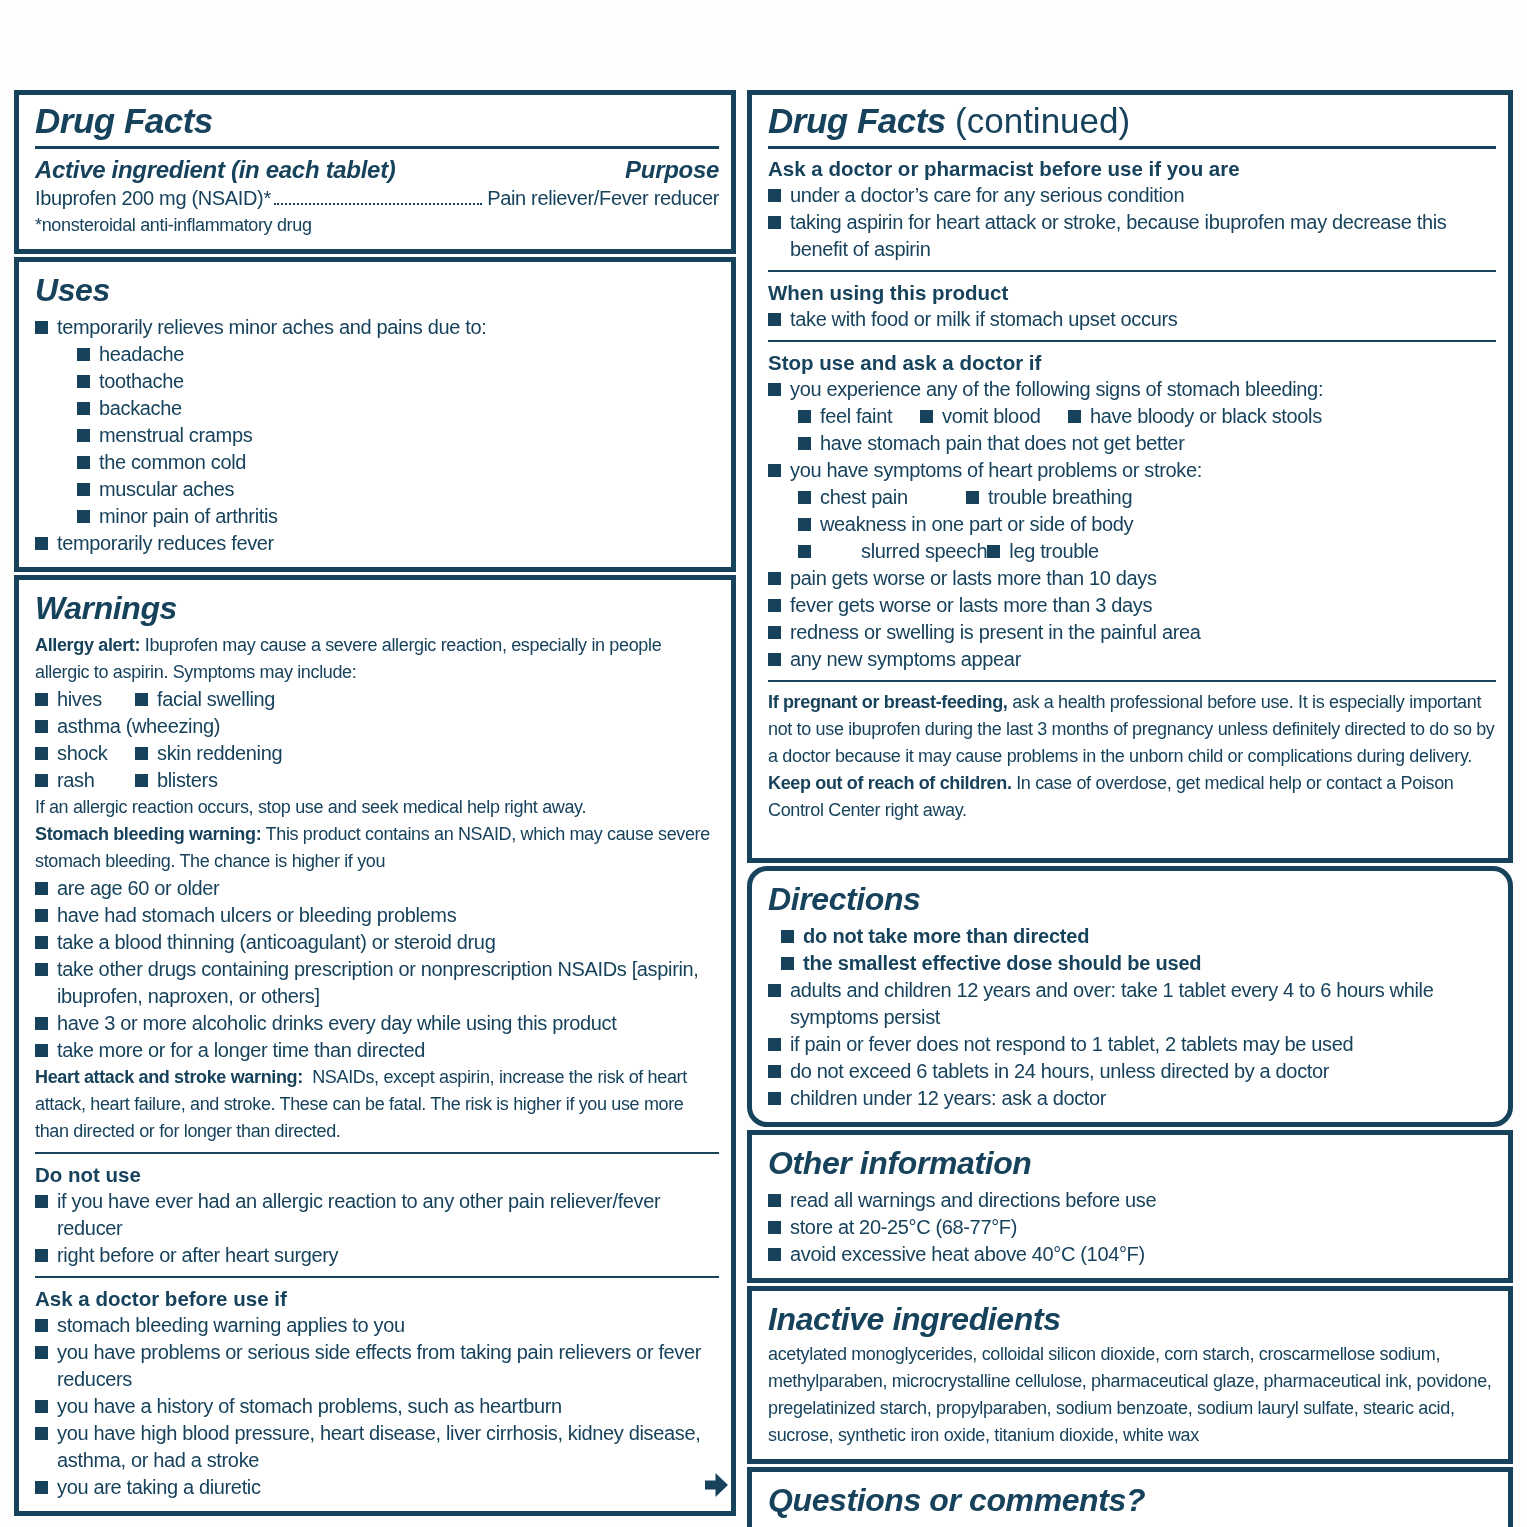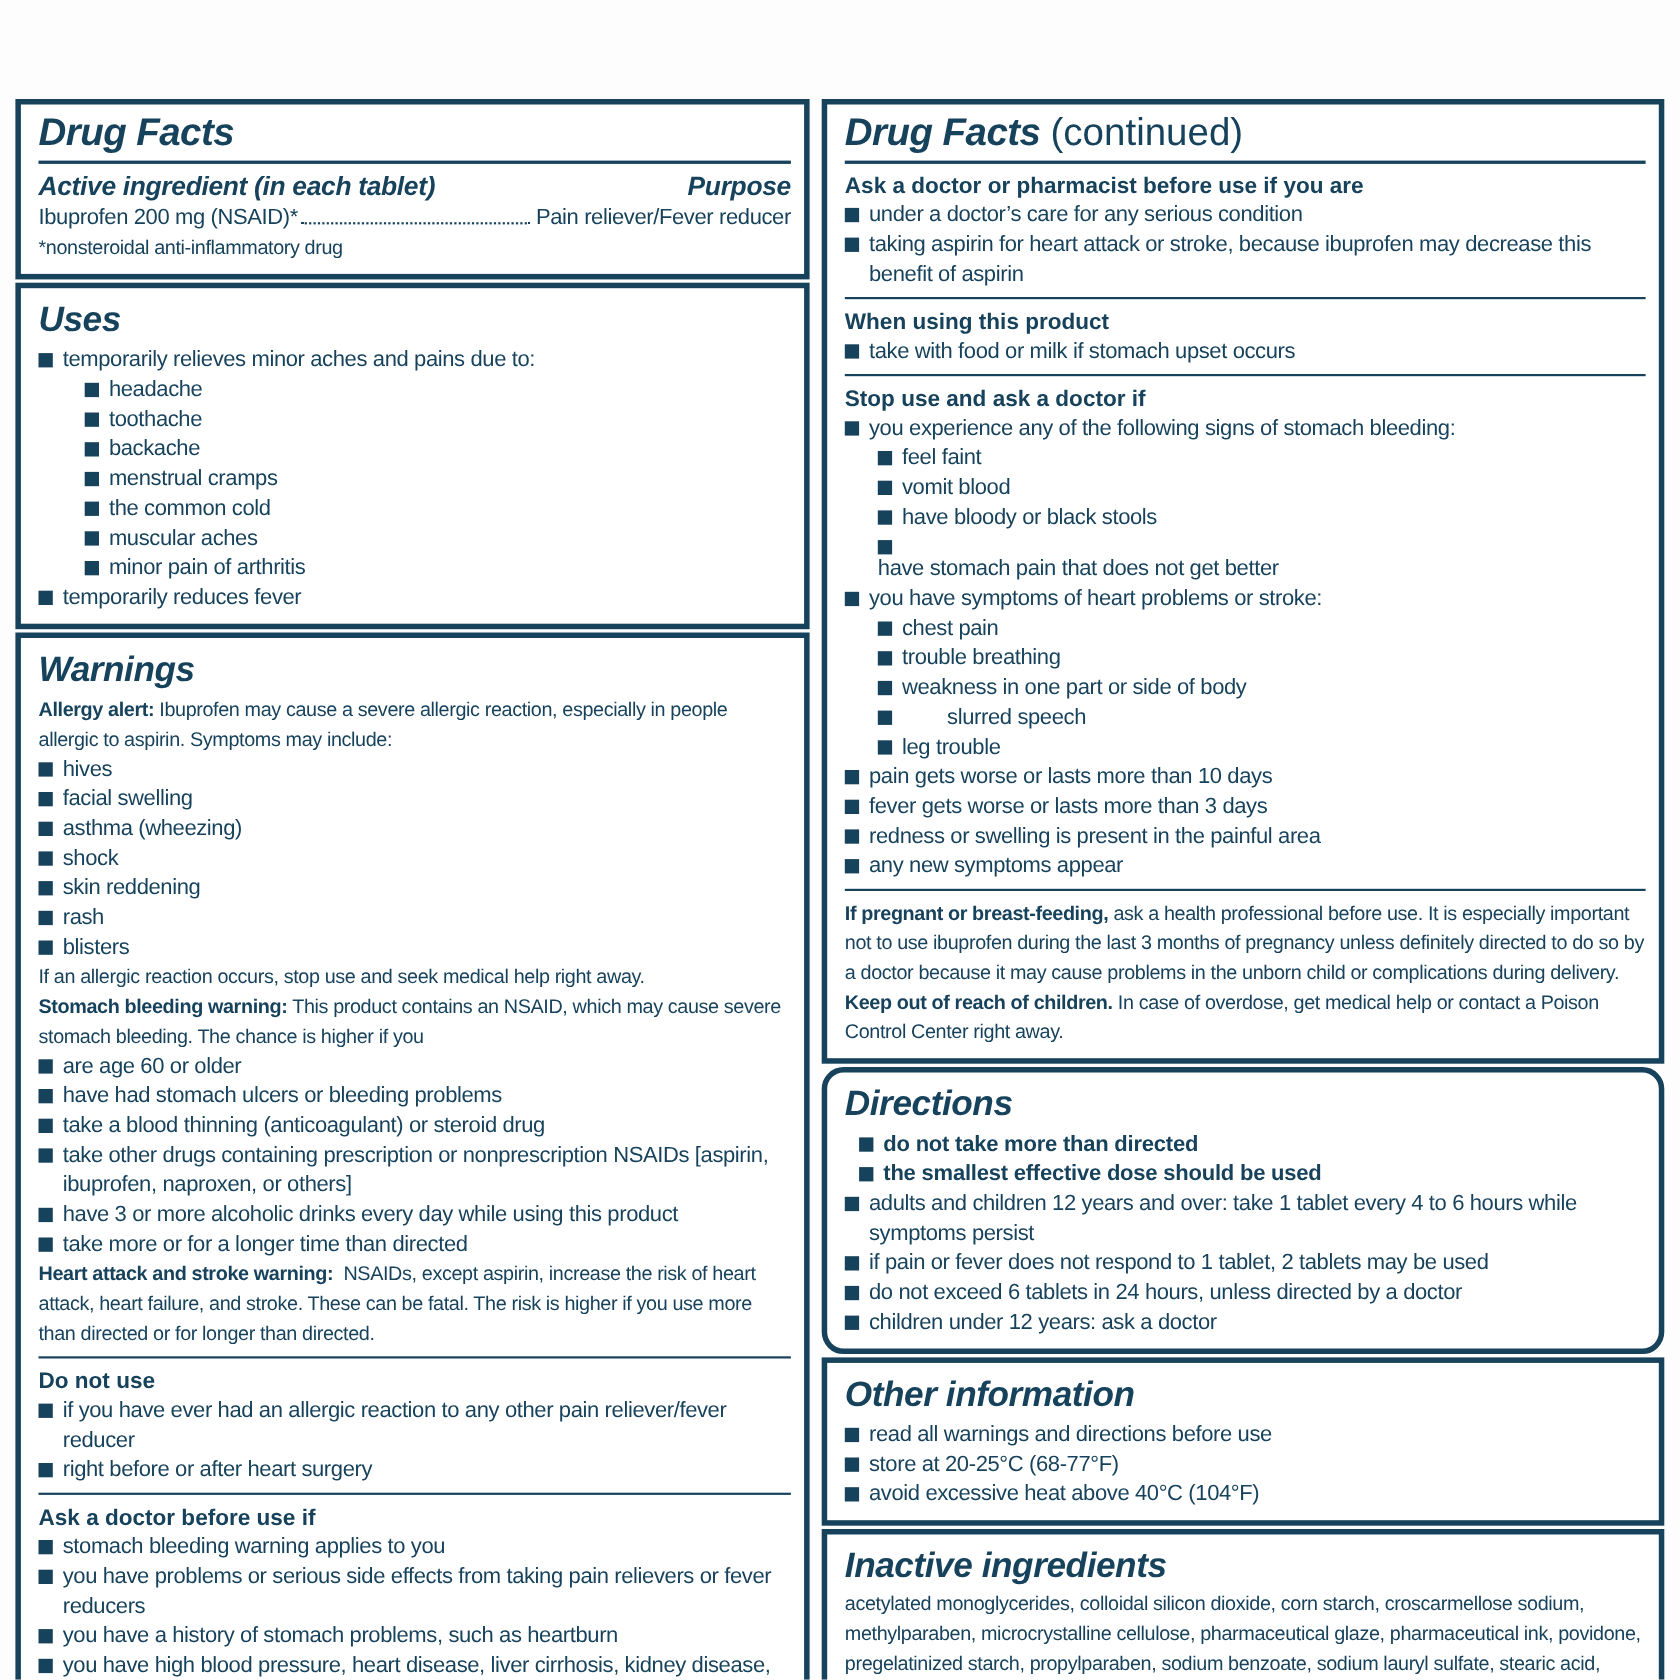--- a/index.html
+++ b/index.html
@@ -25,21 +25,21 @@
   b{font-weight:bold;}
   .row2{display:flex;justify-content:space-between;align-items:baseline;}
   .h3{font-size:24px;font-weight:bold;font-style:italic;letter-spacing:-0.3px;line-height:30px;}
   .dotline{display:flex;align-items:baseline;font-size:20px;line-height:27px;letter-spacing:-0.35px;}
   .leader{flex:1;border-bottom:2.5px dotted #17425c;margin:0 5px 5px 3px;min-width:30px;}
   ul{list-style:none;margin:0;padding:0;}
   .li{display:flex;align-items:flex-start;font-size:20px;line-height:27px;letter-spacing:-0.35px;}
   .li.bold{font-weight:bold;letter-spacing:-0.2px;padding-left:13px;}
   .sq{flex:0 0 auto;width:13px;height:13px;background:#17425c;margin:7px 9px 0 0;}
   .sub{margin-left:42px;}
-  .inrow{display:flex;flex-wrap:wrap;flex-direction:column;}
+  .inrow{display:flex;flex-wrap:wrap;}
   .inrow .li{margin-right:22px;}
   .minw96{min-width:100px;margin-right:0 !important;}
   .minw112{min-width:116px;margin-right:6px !important;}
   .minw138{min-width:142px;margin-right:6px !important;}
   .minw160{min-width:168px;margin-right:0 !important;}
   .minw140{min-width:148px;margin-right:0 !important;gap:41px;}
   .arrow{
     position:absolute;right:2px;bottom:12px;width:24px;height:28px;color:#17425c;
   }
   .q-line{display:flex;align-items:baseline;gap:10px;}
@@ -267,21 +267,21 @@
               </span>
             <span class="li minw138">
                 <span class="sq"></span>
                 <span>vomit blood</span>
               </span>
             <span class="li">
                 <span class="sq"></span>
                 <span>have bloody or black stools</span>
               </span>
           </div>
-          <div class="li sub" style="margin-left:30px;flex-direction:column;">
+          <div class="li sub" style="margin-left:30px;">
               <span class="sq"></span>
               <span>have stomach pain that does not get better</span>
             </div>
         </li>
         <li class="li">
             <span class="sq"></span>
             <span>you have symptoms of heart problems or stroke:</span>
           </li>
         <li>
           <div class="inrow sub" style="margin-left:30px;">

